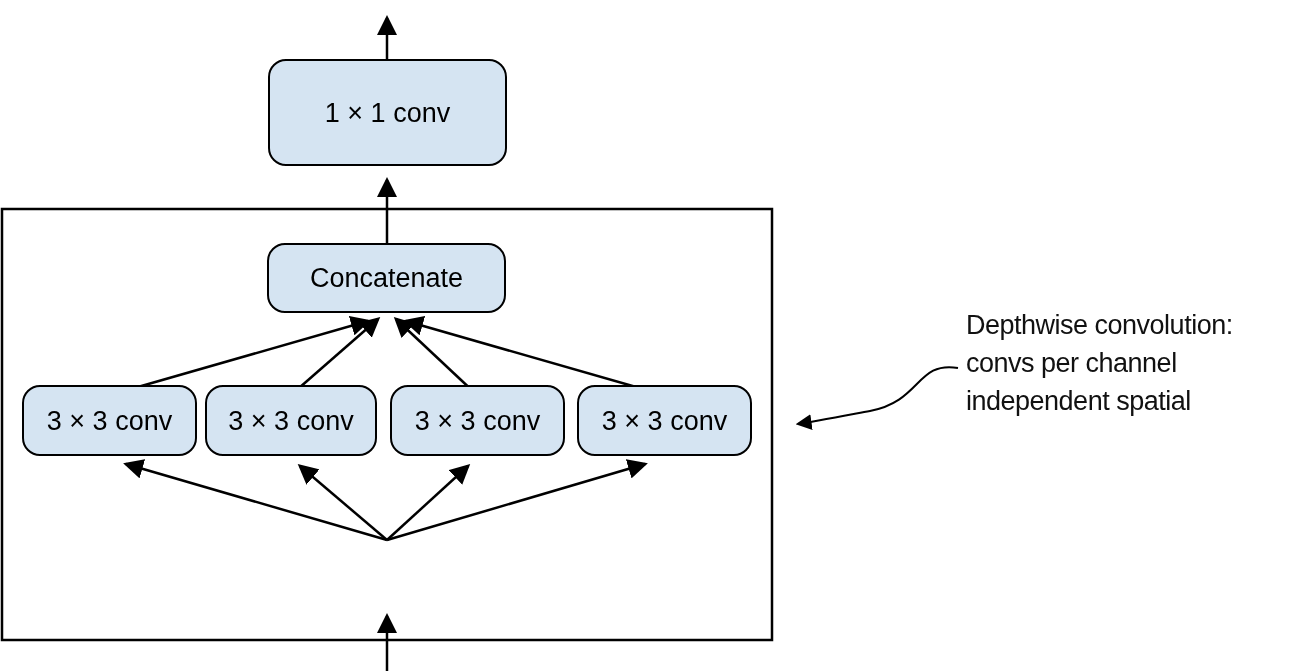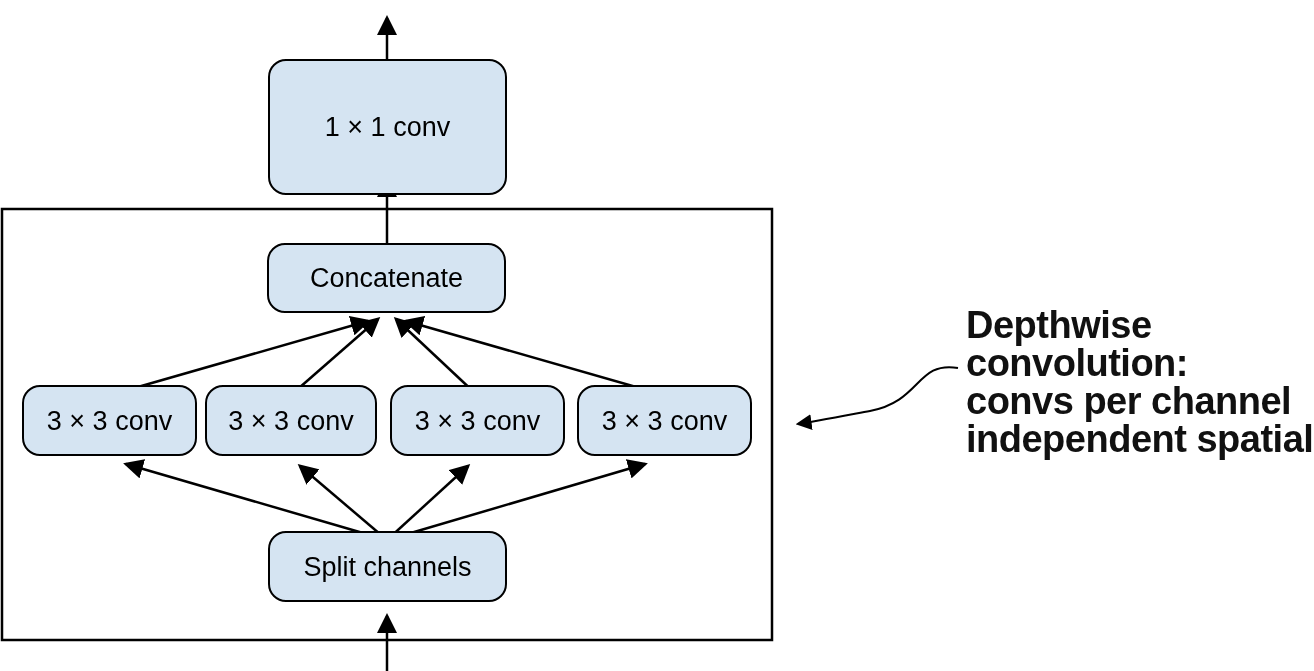--- a/index.html
+++ b/index.html
@@ -31,34 +31,34 @@
     display: flex;
     flex-direction: column;
     align-items: center;
     justify-content: center;
     font-size: 27px;
     line-height: 34px;
     color: #000000;
     text-align: center;
     white-space: nowrap;
   }
-  .node-pointwise { left: 268px; top: 59px;  width: 239px; height: 136px; }
+  .node-pointwise { left: 268px; top: 59px;  width: 239px; height: 107px; }
   .node-concat    { left: 267px; top: 243px; width: 239px; height: 70px;  }
   .node-conv-1    { left: 22px;  top: 385px; width: 175px; height: 71px;  }
   .node-conv-2    { left: 205px; top: 385px; width: 172px; height: 71px;  }
   .node-conv-3    { left: 390px; top: 385px; width: 175px; height: 71px;  }
   .node-conv-4    { left: 577px; top: 385px; width: 175px; height: 71px;  }
   .node-split     { left: 268px; top: 531px; width: 239px; height: 71px;  }
   .annotation {
     position: absolute;
     left: 966px;
     top: 306px;
     width: 348px;
-    font-weight: bold;
-    font-size: 38px;
+    font-weight: normal;
+    font-size: 27px;
     line-height: 38px;
     letter-spacing: -0.5px;
     color: #111111;
   }
 </style>
 </head>
 <body>
 
 <div class="canvas">
 
@@ -104,23 +104,20 @@
   <div class="node node-conv-2">
     <div>3 × 3 conv</div>
   </div>
   <div class="node node-conv-3">
     <div>3 × 3 conv</div>
   </div>
   <div class="node node-conv-4">
     <div>3 × 3 conv</div>
   </div>
 
-  <div class="node node-split">
-    <div>Split channels</div>
-  </div>
 
   <div class="annotation">
     <div>Depthwise convolution:</div>
     <div>convs per channel</div>
     <div>independent spatial</div>
   </div>
 
 </div>
 
 </body></html>

